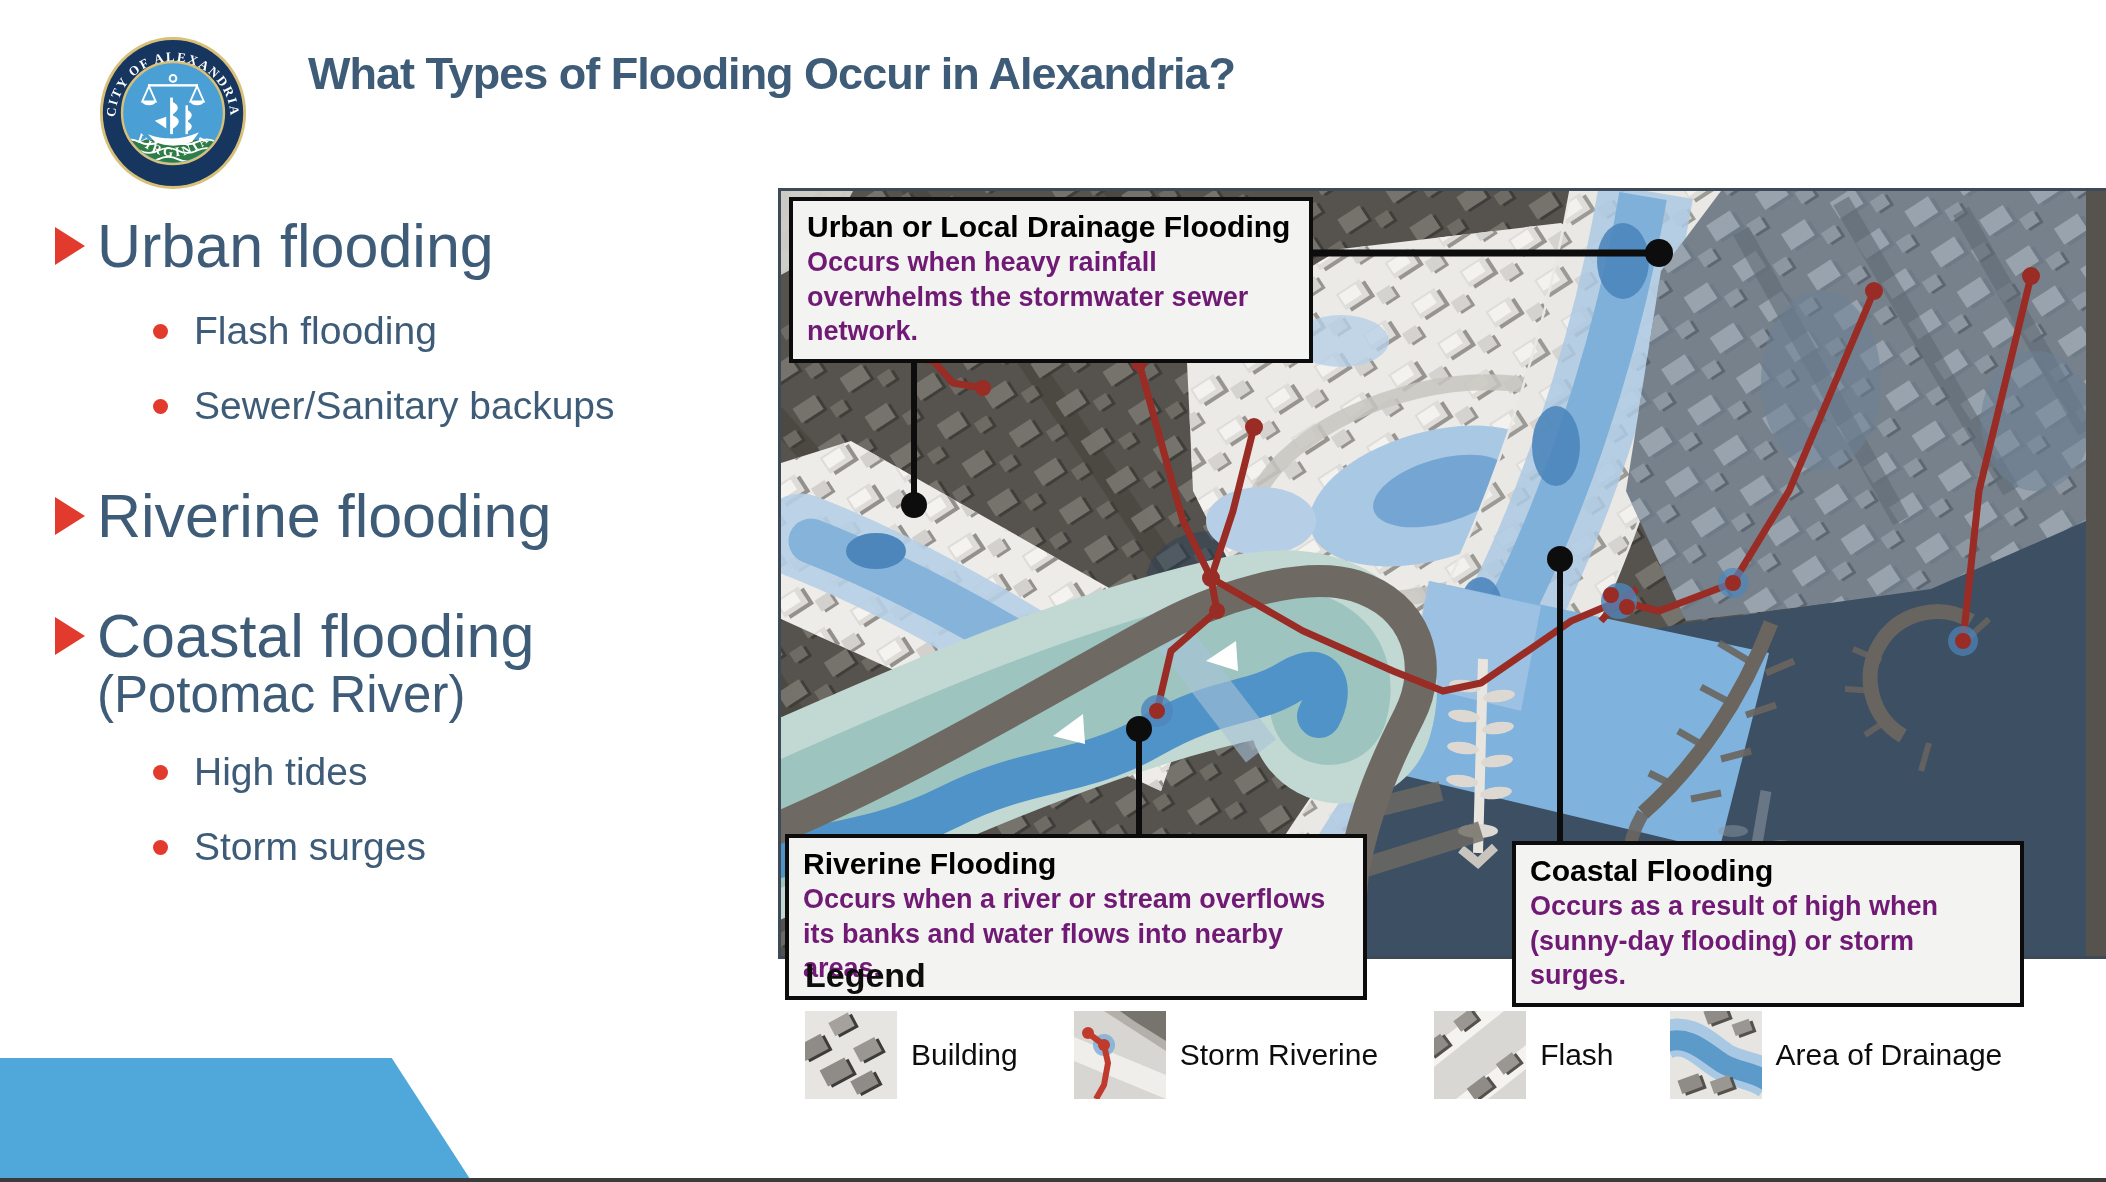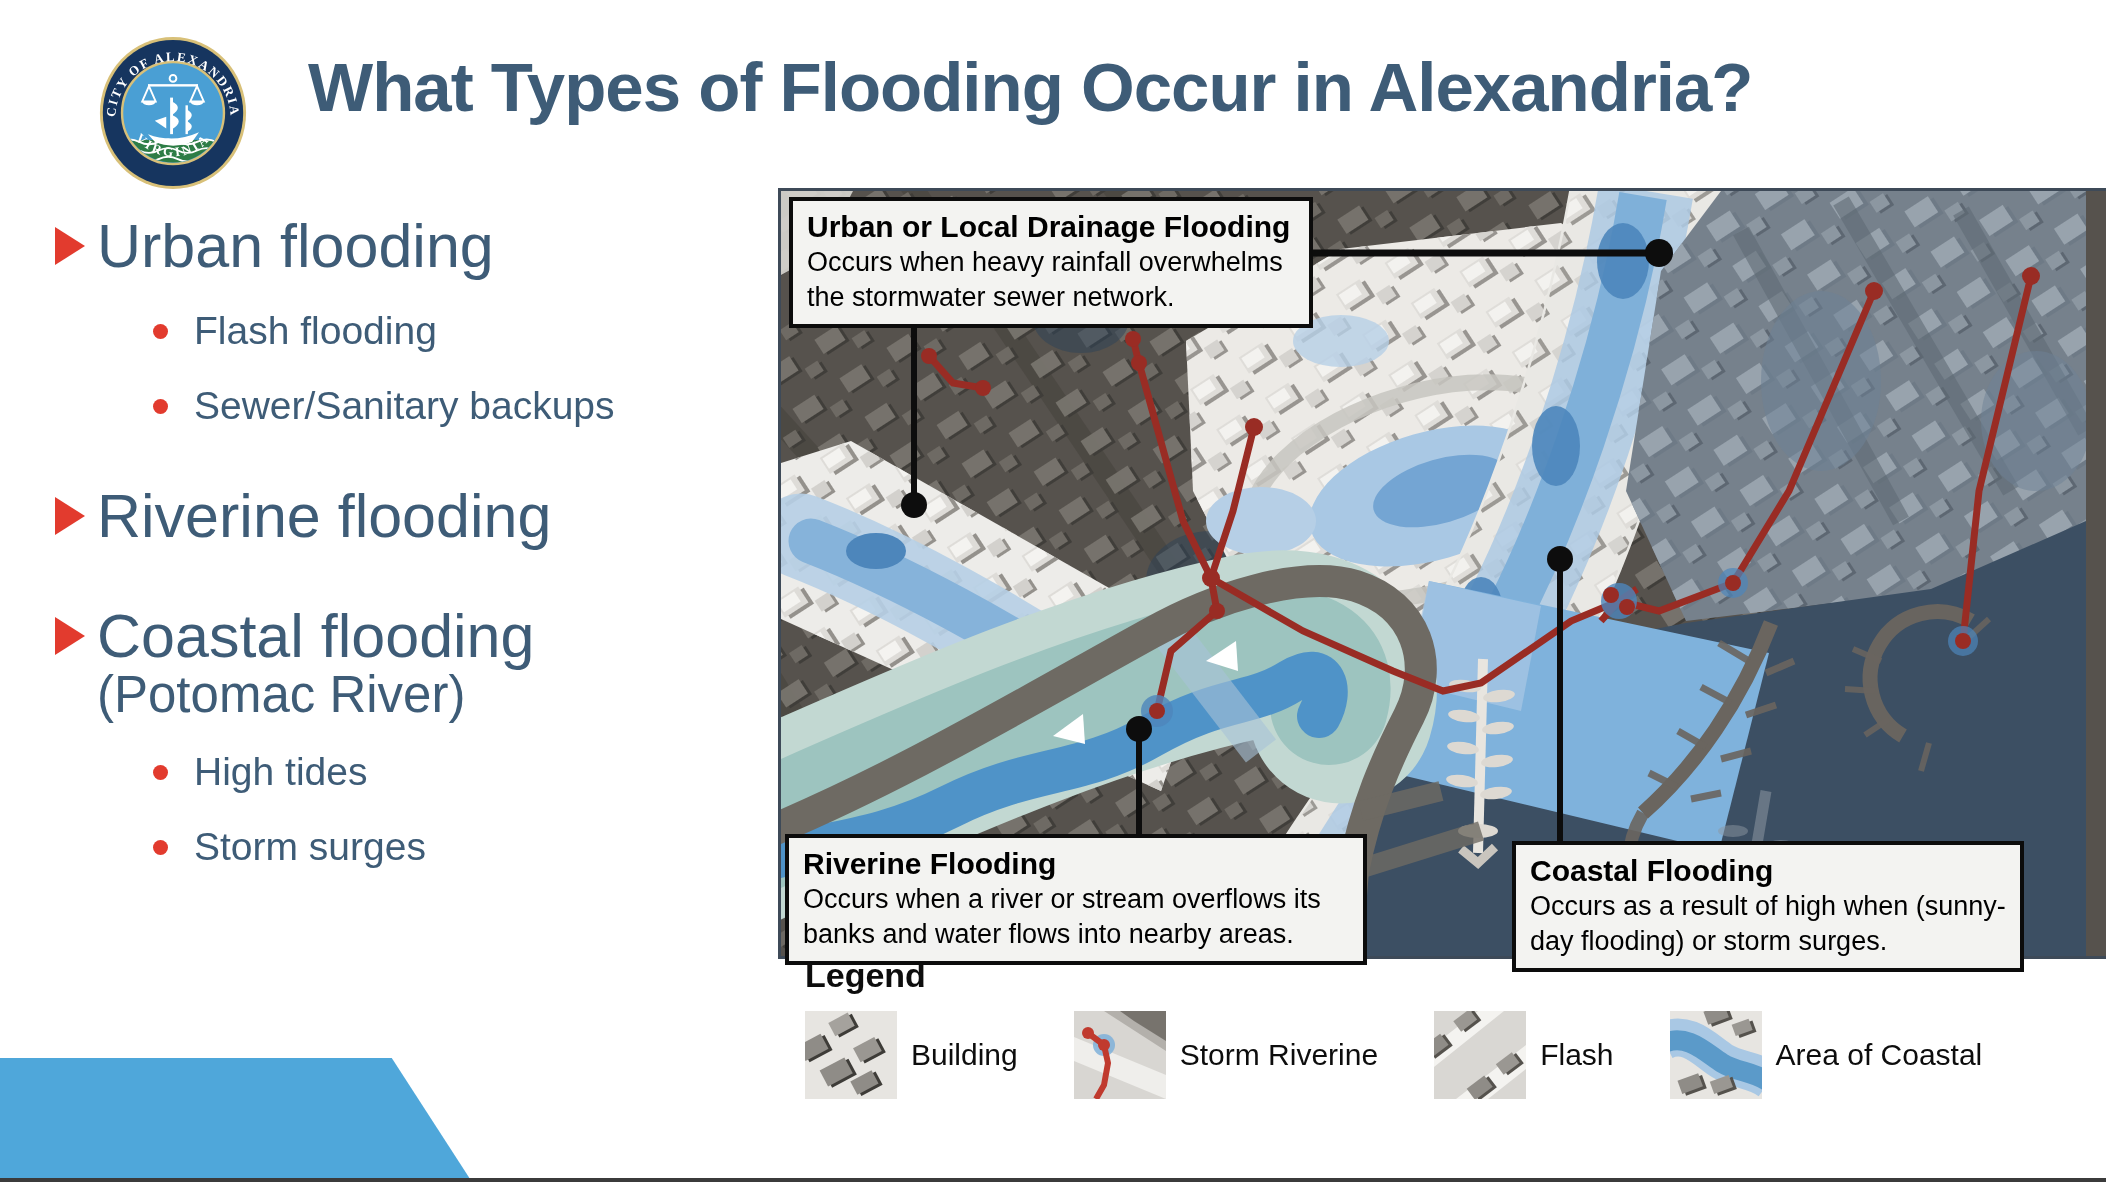--- a/index.html
+++ b/index.html
@@ -1,38 +1,38 @@
 <!DOCTYPE html>
 <html><head>
 <meta charset="utf-8">
 <style>
   html,body{margin:0;padding:0;background:#fff;}
   body{font-family:"Liberation Sans", sans-serif;}
   #slide{position:relative;width:2106px;height:1182px;background:#ffffff;overflow:hidden;}
 
   
   #logo{position:absolute;left:98px;top:34px;width:150px;height:158px;}
-  #title{position:absolute;left:308px;top:48px;width:1620px;font-size:69px;font-weight:700;color:#3e5c77;letter-spacing:-1px;}
+  #title{position:absolute;left:308px;top:48px;width:1620px;font-size:45px;font-weight:700;color:#3e5c77;letter-spacing:-1px;}
 
   
   #list{position:absolute;left:55px;top:208px;width:680px;color:#3e5c77;}
   .main-item{display:flex;align-items:center;font-size:61px;line-height:1.25;margin-bottom:22px;}
   .tri{width:0;height:0;border-top:19px solid transparent;border-bottom:19px solid transparent;
        border-left:30px solid #e23b2e;margin-right:12px;flex:0 0 auto;}
   .main-cont{font-size:51px;line-height:1.2;margin:-14px 0 22px 42px;}
   .sub-item{display:flex;align-items:center;font-size:39px;line-height:1.3;margin:0 0 24px 98px;}
   .dot{width:15px;height:15px;border-radius:50%;background:#e23b2e;margin-right:26px;flex:0 0 auto;}
   .gap-lg{height:22px;}
 
   
   #map{position:absolute;left:778px;top:188px;width:1305px;height:765px;border:3px solid #3e4a58;box-sizing:content-box;background:#56524d;padding-left:34px;}
   #map svg{position:absolute;left:0;top:0;}
   .callout{position:absolute;background:#f3f3f1;border:4px solid #0c0c0c;padding:8px 14px 10px 14px;box-sizing:border-box;}
   .callout .ct{font-size:30px;font-weight:700;color:#000;line-height:1.2;}
-  .callout .cb{font-size:27px;color:#000000;line-height:1.28;}
+  .callout .cb{font-size:27px;color:#701a75;line-height:1.28;font-weight:bold;}
   #callout-urban{left:8px;top:6px;width:524px;}
   #callout-riverine{left:4px;top:643px;width:582px;}
   #callout-coastal{left:731px;top:650px;width:512px;}
 
   
   #legend{position:absolute;left:805px;top:956px;width:1270px;}
   #legend-heading{font-size:34px;font-weight:700;color:#0d0d0d;}
   #legend-row{display:flex;align-items:flex-end;margin-top:16px;}
   .legend-item{display:flex;align-items:center;margin-right:56px;}
   .legend-item svg{flex:0 0 auto;}
@@ -394,21 +394,21 @@
             <rect x="4" y="58" width="22" height="14" fill="#55524d"></rect>
               <rect x="1" y="55" width="22" height="14" fill="#8f8c87"></rect>
             <rect x="34" y="70" width="20" height="13" fill="#55524d"></rect>
               <rect x="31" y="67" width="20" height="13" fill="#9a9792"></rect>
             <rect x="52" y="2" width="22" height="14" fill="#55524d"></rect>
               <rect x="49" y="-1" width="22" height="14" fill="#8f8c87"></rect>
             <rect x="74" y="24" width="18" height="12" fill="#55524d"></rect>
               <rect x="71" y="21" width="18" height="12" fill="#9a9792"></rect>
           </g>
         </svg>
-        <span class="legend-label">Area of Coastal</span>
+        <span class="legend-label">Area of Drainage</span>
       </div>
 
     </div>
   </div>
 
   <div id="band"></div>
   <div id="footer-rule"></div>
 
 </div>
 

